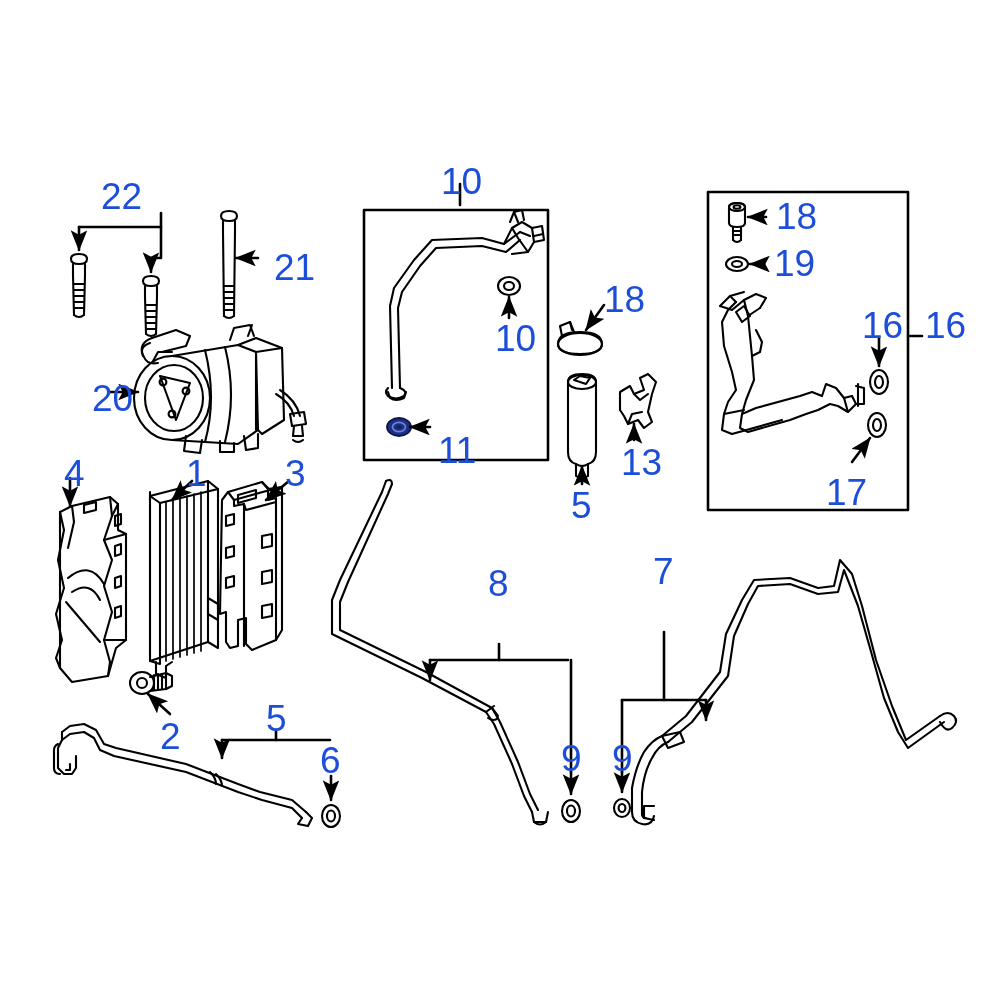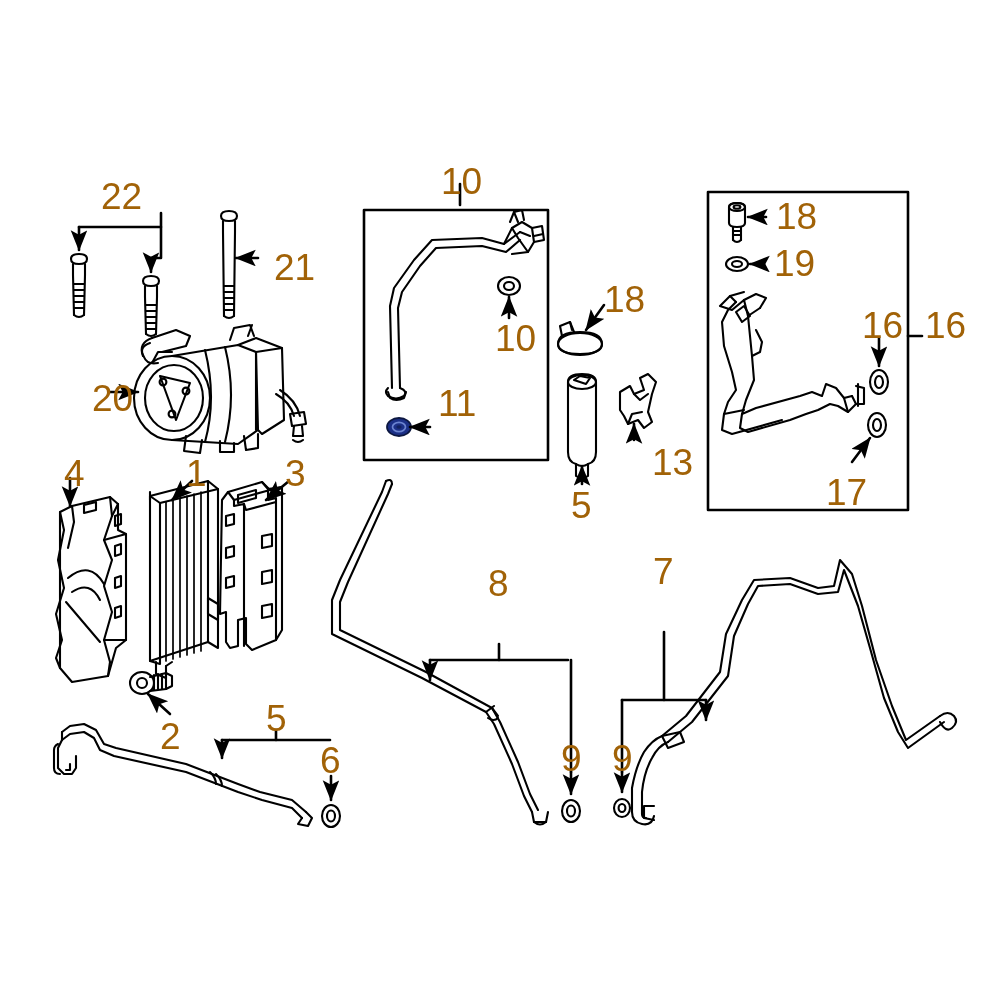--- a/index.html
+++ b/index.html
@@ -8,21 +8,21 @@
     font-family:"Liberation Sans", sans-serif;
     width:1000px;height:1000px;overflow:hidden;
   }
   #diagram-root{
     position:relative;width:1000px;height:1000px;background:#ffffff;
   }
   #art{position:absolute;left:0;top:0;width:1000px;height:1000px;}
   .lbl{
     position:absolute;
     font-family:"Liberation Sans", sans-serif;
-    color:#a16207;
+    color:#1d4ed8;
     font-size:37px;
     font-weight:400;
     line-height:1;
     letter-spacing:0px;
     white-space:nowrap;
     user-select:none;
   }
 </style>
 </head>
 <body>
@@ -385,23 +385,23 @@
   <div class="lbl" style="left:160px;top:718px;">2</div>
   <div class="lbl" style="left:266px;top:700px;">5</div>
   <div class="lbl" style="left:320px;top:742px;">6</div>
   <div class="lbl" style="left:488px;top:565px;">8</div>
   <div class="lbl" style="left:561px;top:740px;">9</div>
   <div class="lbl" style="left:612px;top:740px;">9</div>
   <div class="lbl" style="left:653px;top:553px;">7</div>
 
   <div class="lbl" style="left:441px;top:163px;">10</div>
   <div class="lbl" style="left:495px;top:320px;">10</div>
-  <div class="lbl" style="left:438px;top:385px;">11</div>
+  <div class="lbl" style="left:438px;top:432px;">11</div>
   <div class="lbl" style="left:604px;top:281px;">18</div>
   <div class="lbl" style="left:571px;top:487px;">5</div>
-  <div class="lbl" style="left:621px;top:444px;margin-left:31px;">13</div>
+  <div class="lbl" style="left:621px;top:444px;">13</div>
   <div class="lbl" style="left:776px;top:198px;text-align:right;">18</div>
   <div class="lbl" style="left:774px;top:245px;">19</div>
   <div class="lbl" style="left:862px;top:307px;">16</div>
   <div class="lbl" style="left:925px;top:307px;">16</div>
   <div class="lbl" style="left:826px;top:450px;margin-top:24px;">17</div>
 
 </div>
 
 </body></html>

